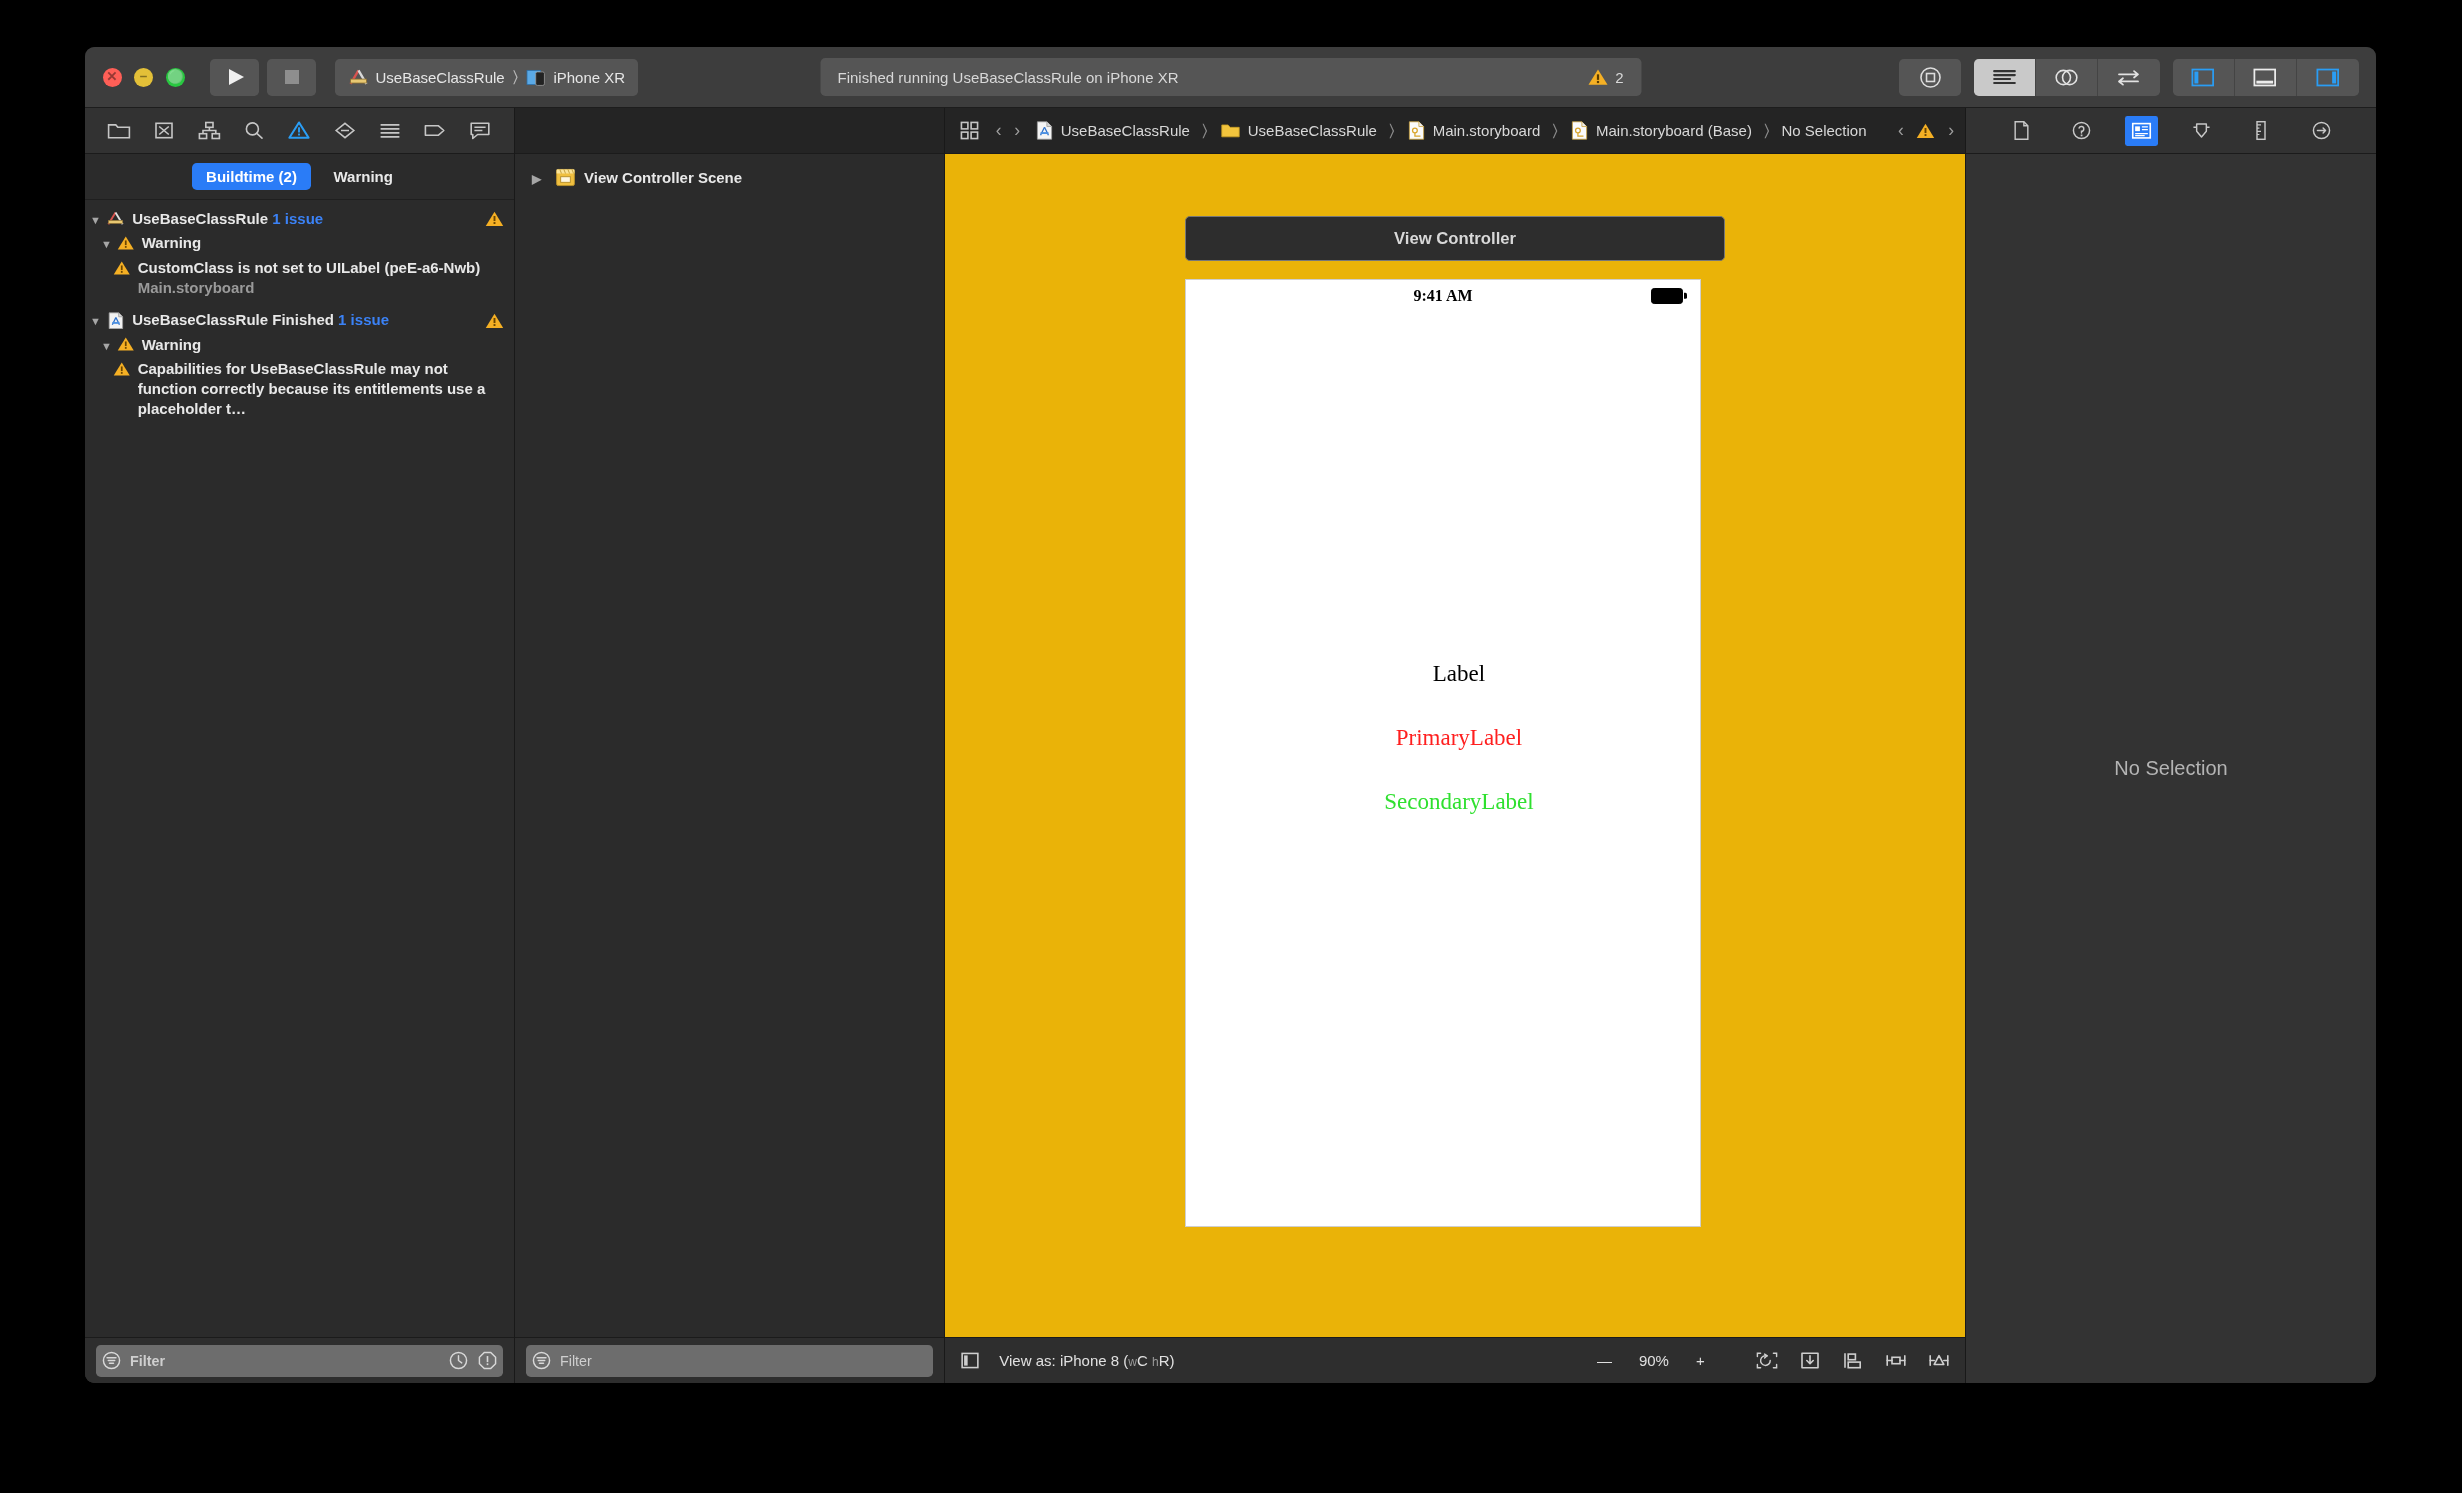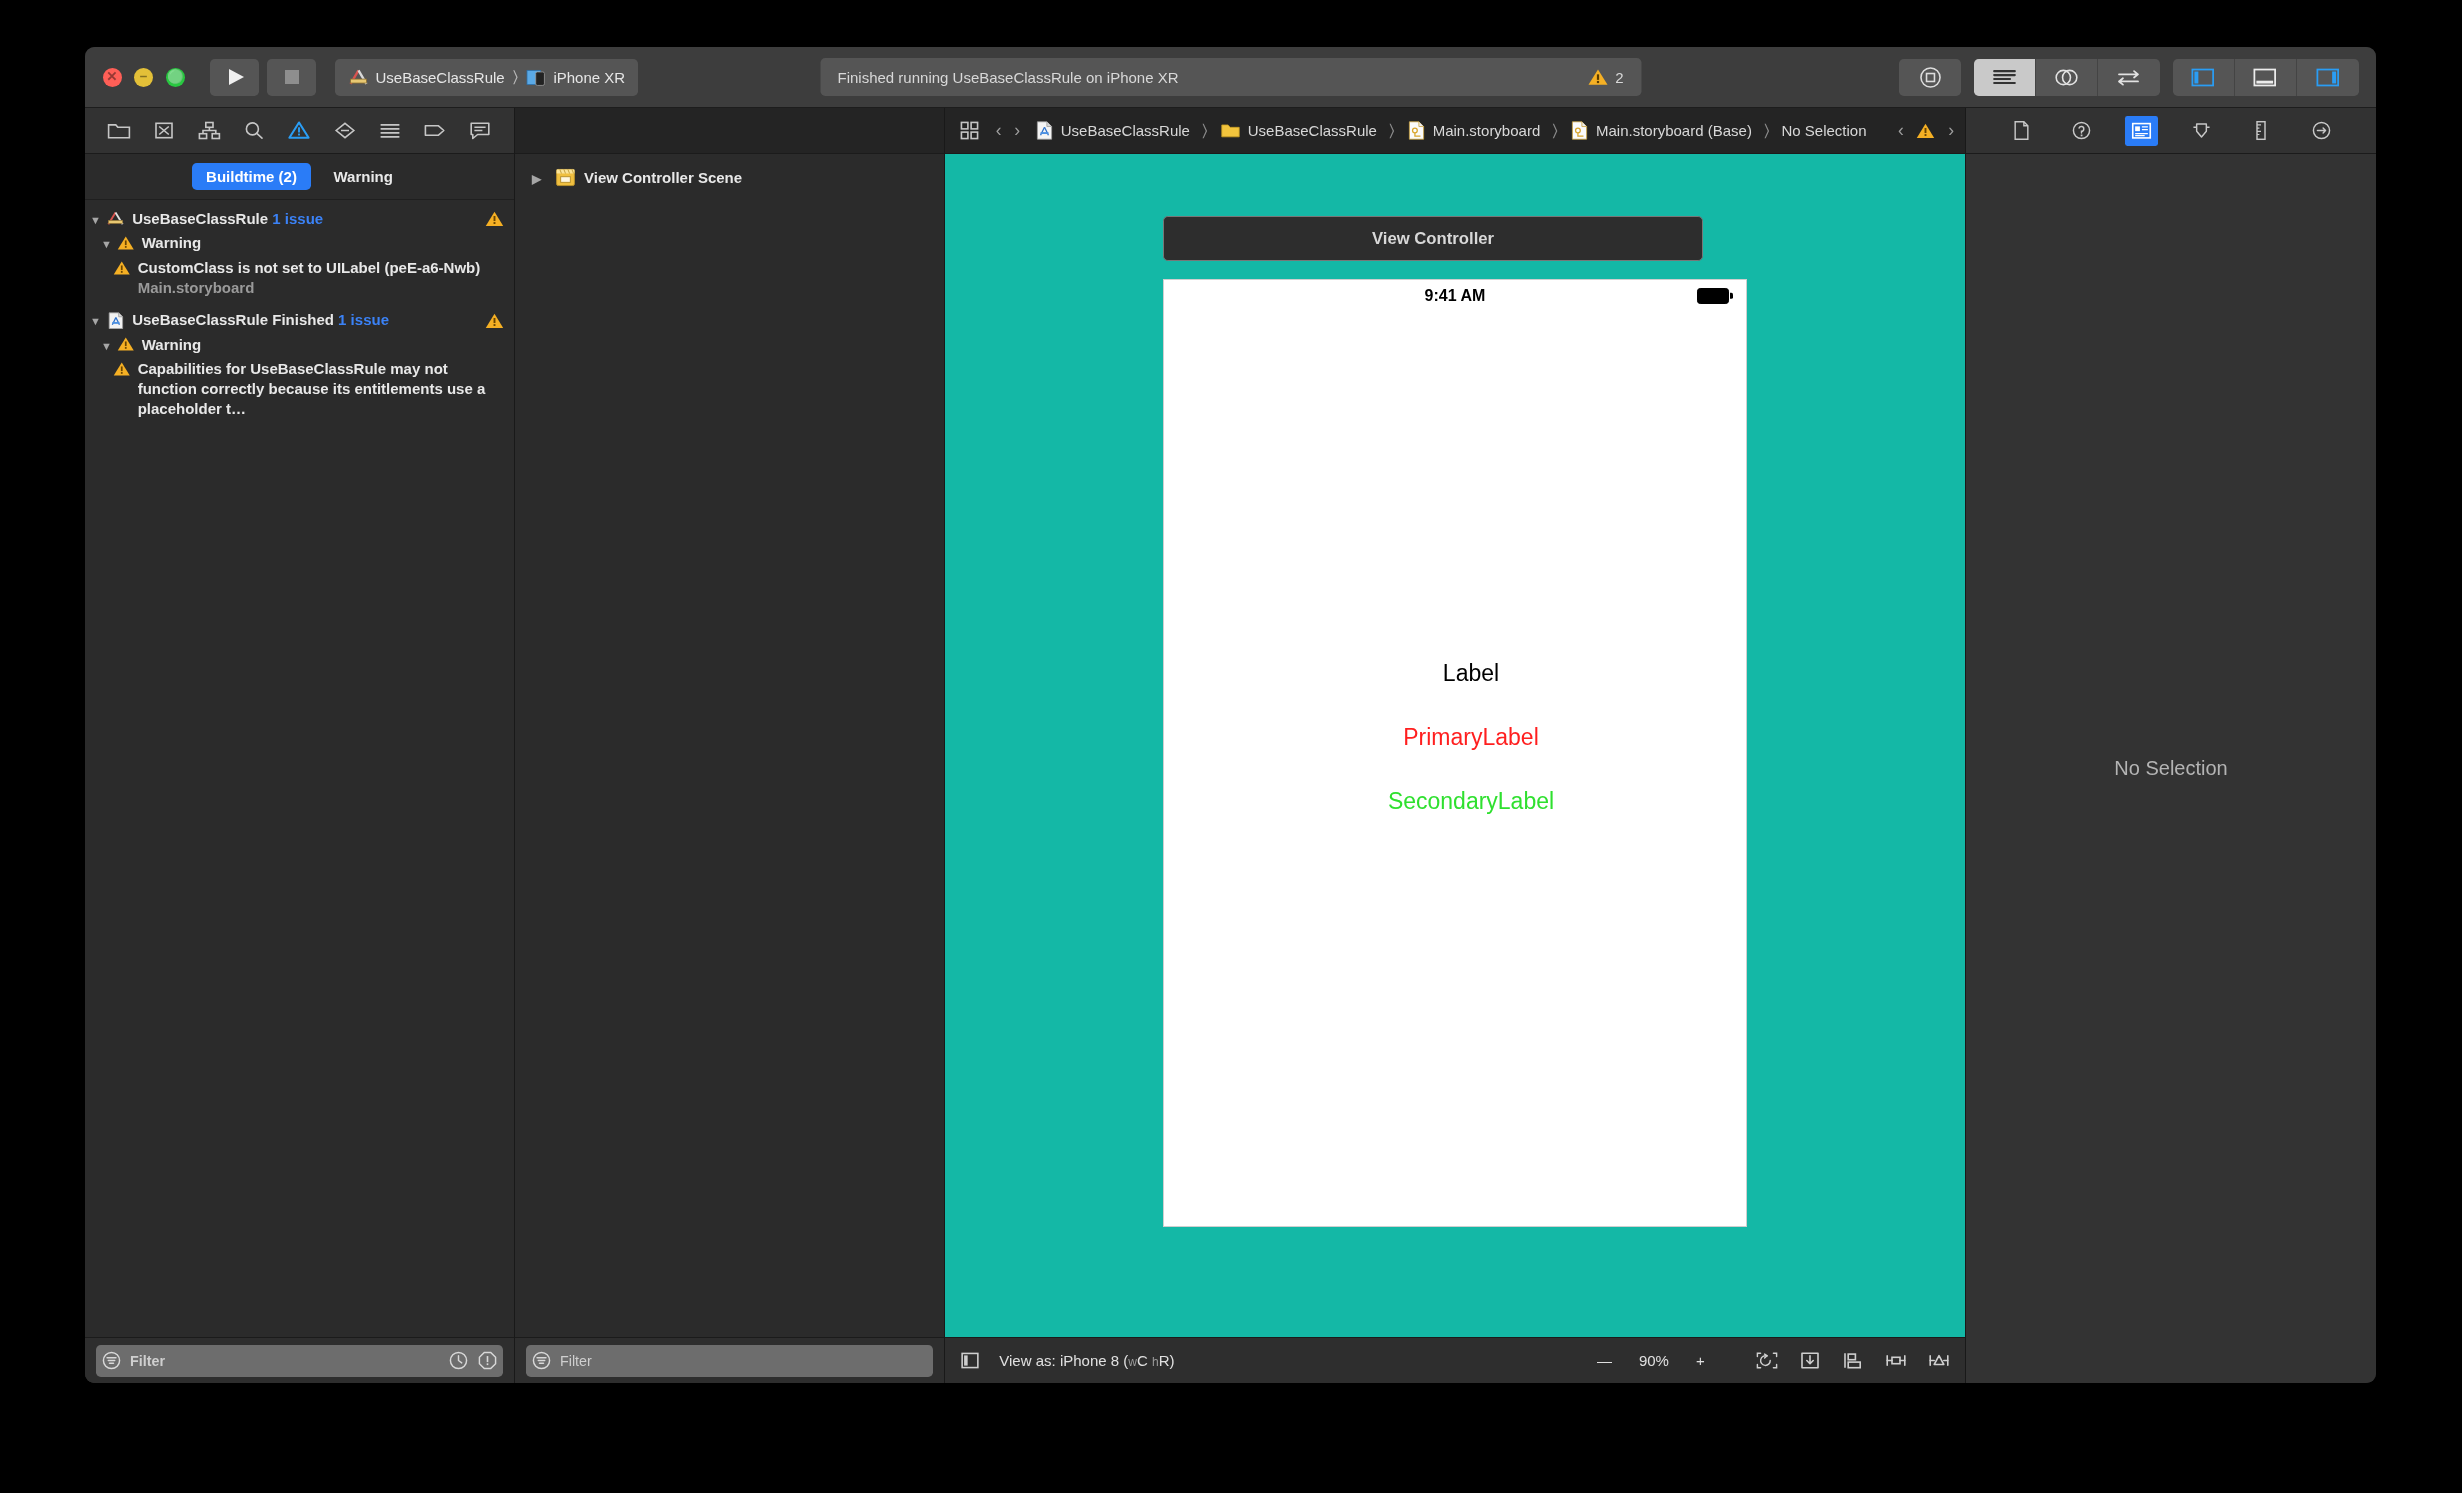--- a/index.html
+++ b/index.html
@@ -184,37 +184,38 @@
     padding: 0 11px; gap: 8px;
     border-bottom: 0.8px solid #1b1b1b;
     color: #d8d8d8; font-size: 15px;
   }
   .jb-icon { width: 27px; display: flex; align-items: center; justify-content: center; }
   .jb-nav { display: flex; gap: 12.7px; margin: 0 6.4px 0 4.8px; color: #9d9d9d; font-size: 17.5px; }
   .crumb { display: flex; align-items: center; gap: 7.2px; }
   .crumb-sep { color: #8a8a8a; font-size: 16.7px; margin: 0 4px; }
   .jb-right { margin-left: auto; display: flex; align-items: center; gap: 12.7px; color: #9d9d9d; font-size: 17.5px; }
 
-  .canvas { flex: 1 1 auto; position: relative; background: #14b8a6; overflow: hidden; }
+  .canvas { flex: 1 1 auto; position: relative; background: #eab308; overflow: hidden; }
 
   .scene-wrap { position: absolute; left: 50%; transform: translateX(-50%); top: 62px; }
   .vc-title {
     width: 540px; height: 45px;
     background: #2d2d2d;
     border: 0.8px solid #777;
     border-radius: 4.8px;
     display: flex; align-items: center; justify-content: center;
     color: #d8d8d8; font-size: 16.7px; font-weight: bold;
   }
   .phone {
-    width: 584px; height: 948px;
+    width: 516px; height: 948px;
     background: #fff;
     margin-top: 17.5px;
     position: relative;
     border: 0.8px solid #cfcfcf;
+    font-family: Liberation Serif, serif;
   }
   .ph-status {
     height: 33px; display: flex; align-items: center;
     position: relative; padding: 0 17.5px;
     font-size: 16px; color: #000; font-weight: bold;
   }
   .ph-time { position: absolute; left: 50%; transform: translateX(-50%); }
   .battery {
     position: absolute; right: 17.5px; top: 50%; transform: translateY(-50%);
     width: 32px; height: 16px; border: 1.6px solid #000; border-radius: 3.2px;

